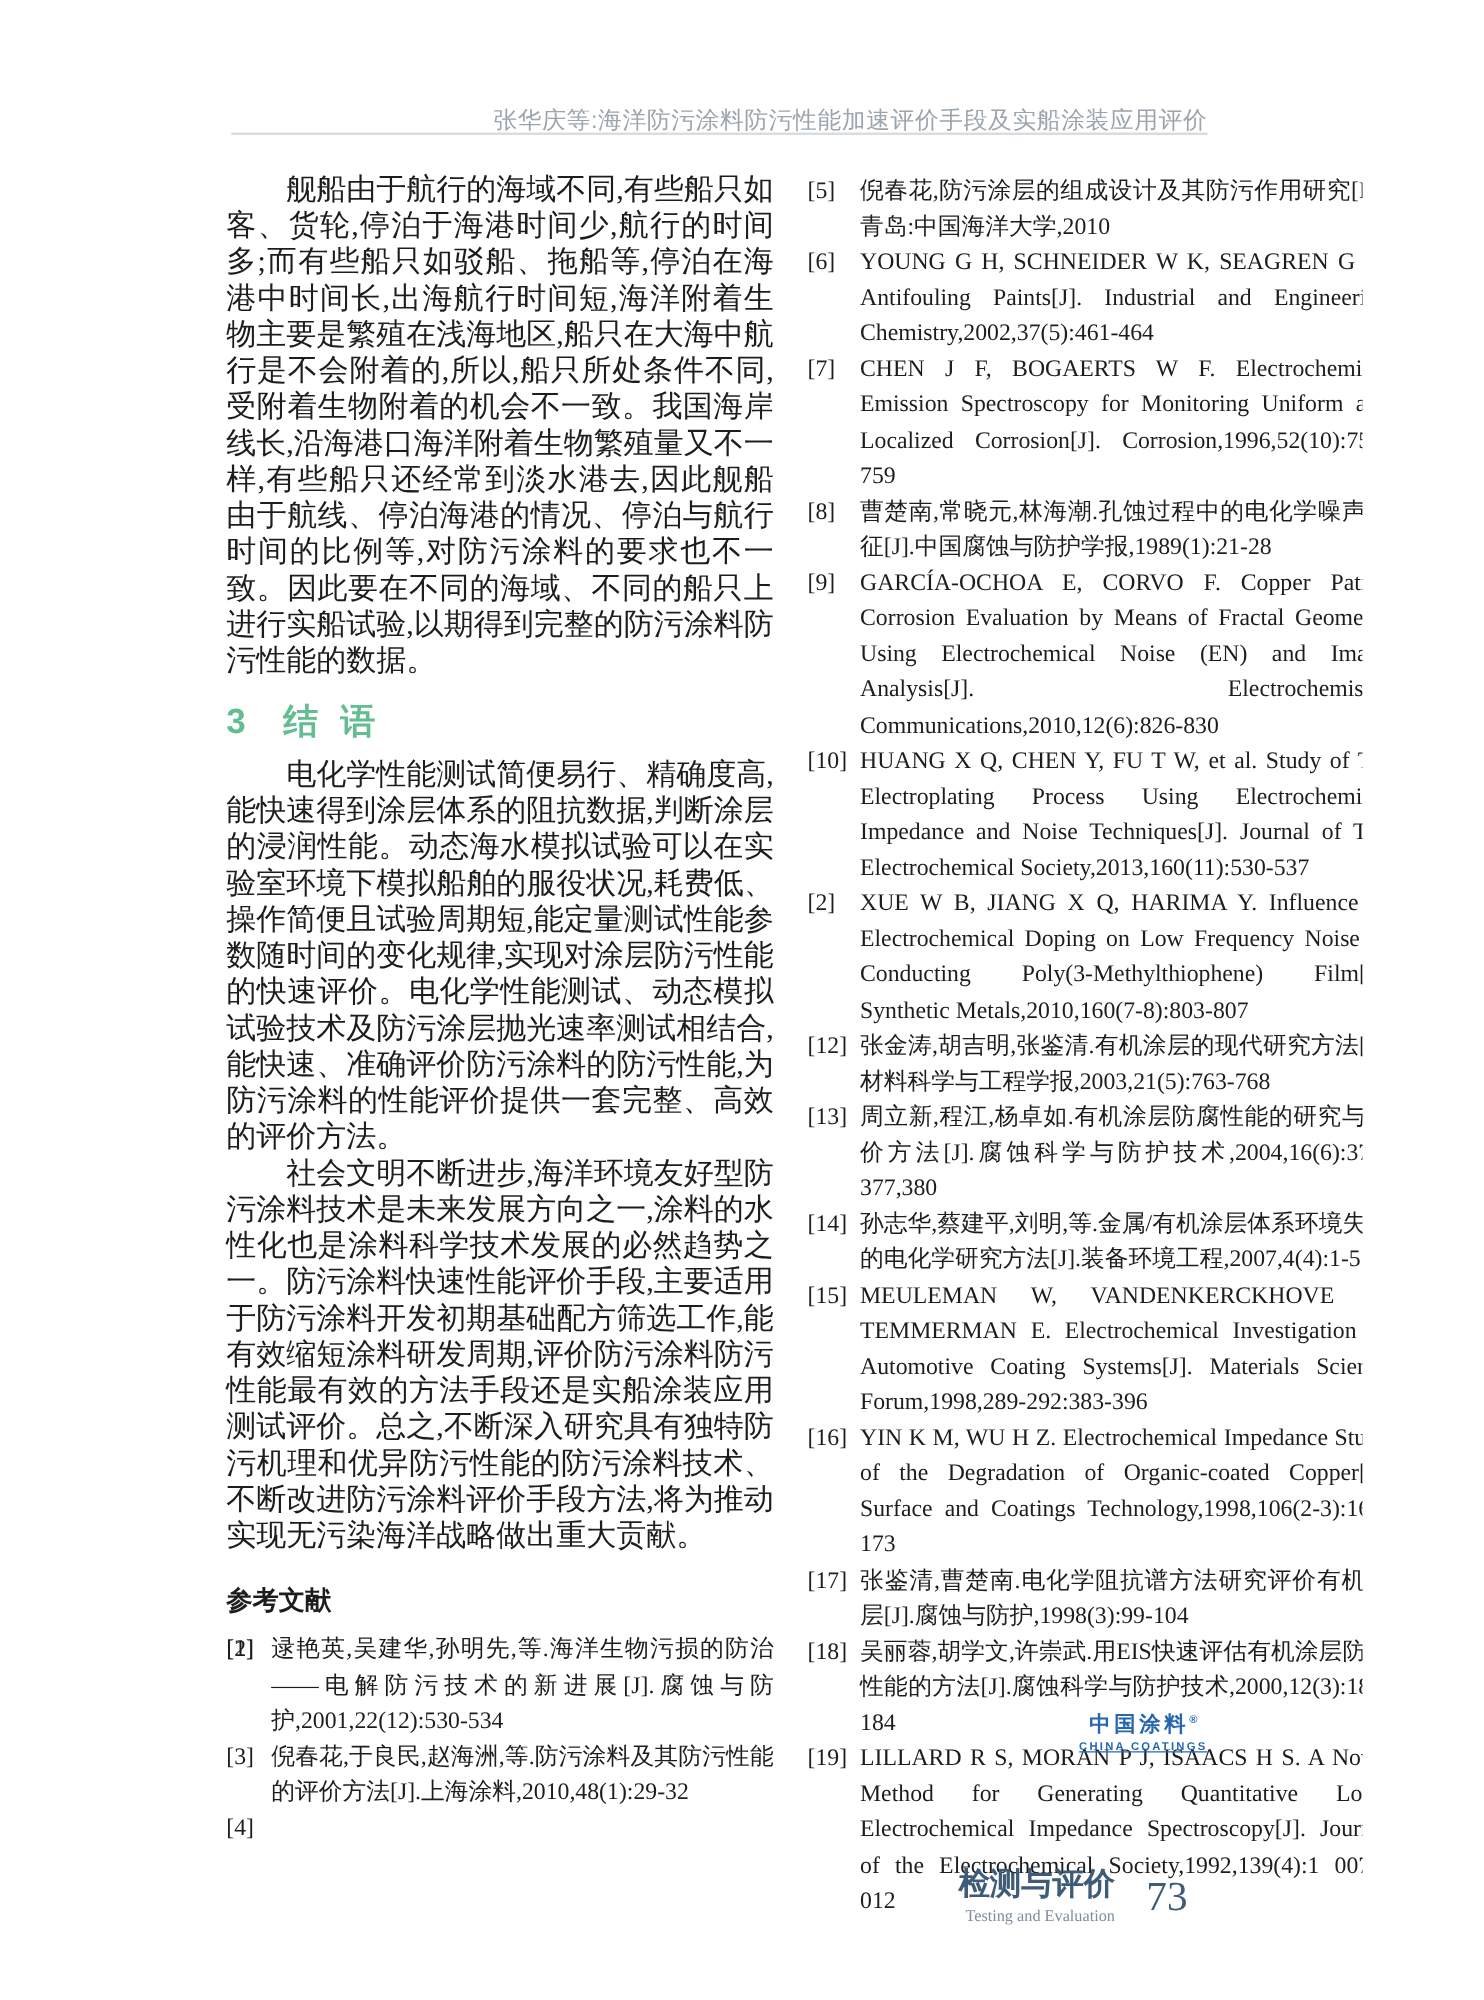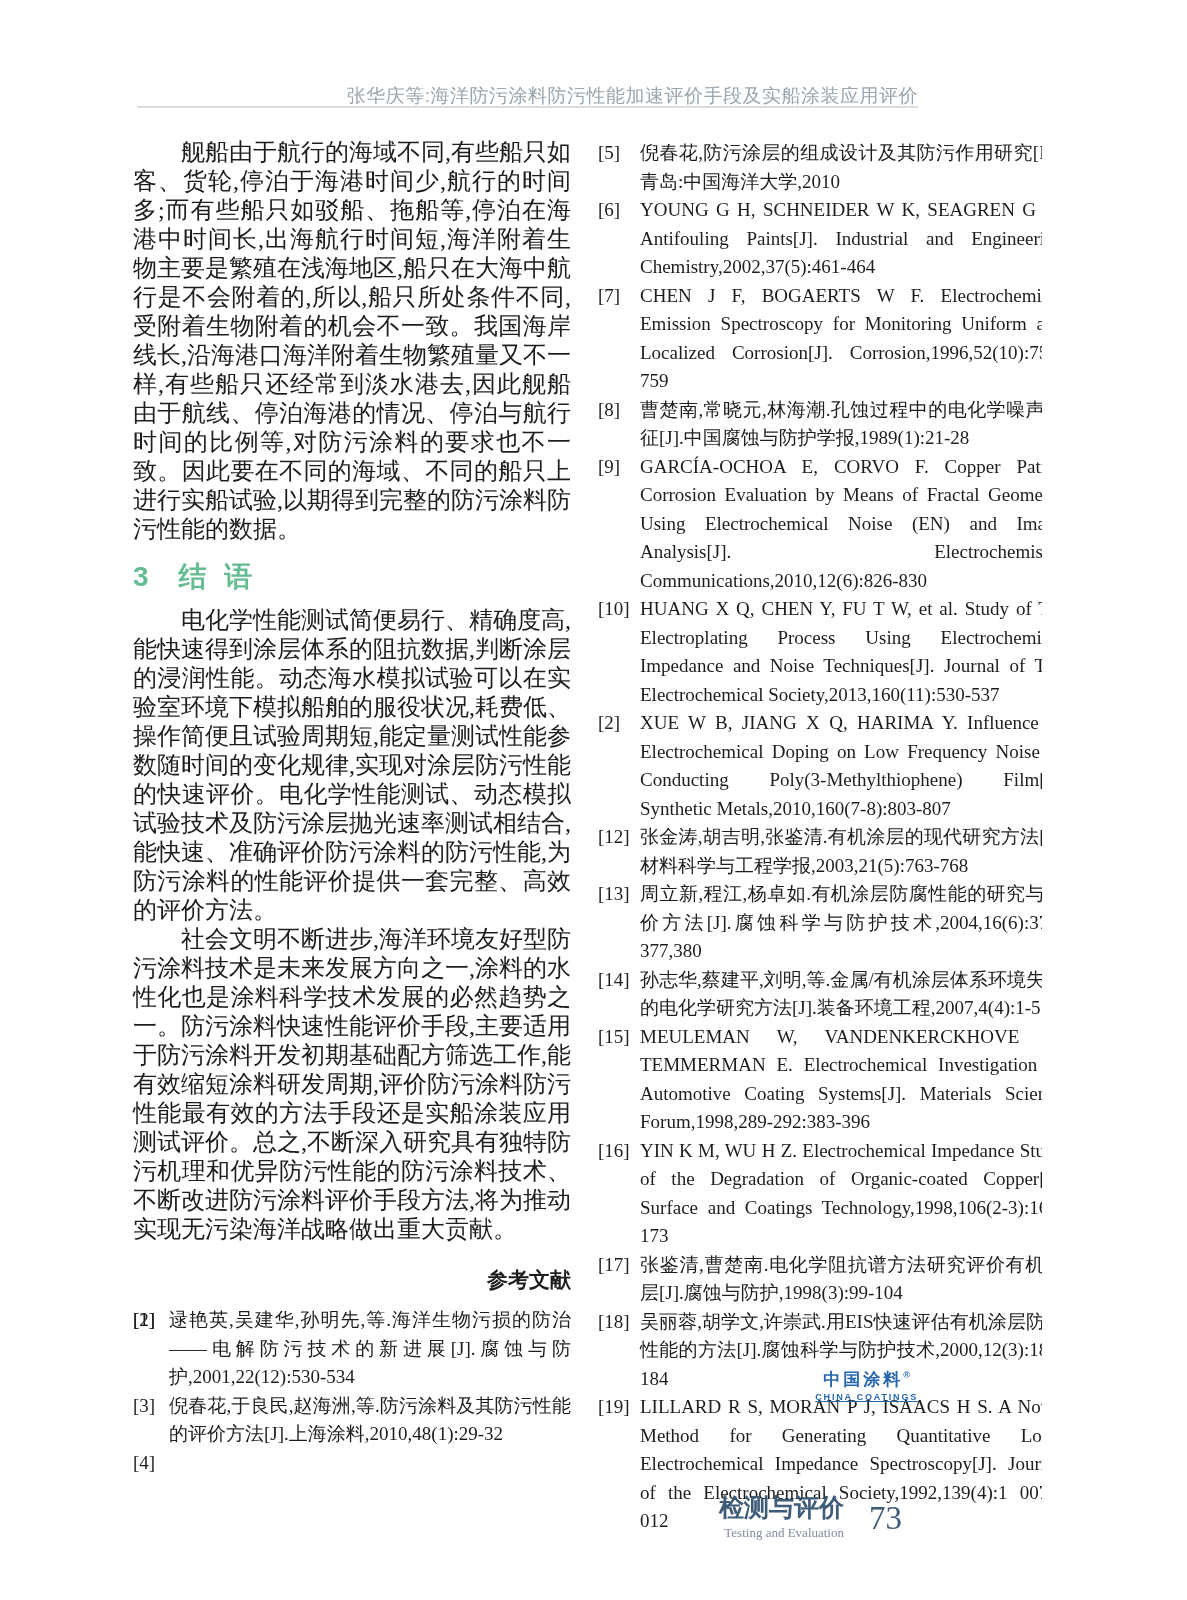--- a/index.html
+++ b/index.html
@@ -1,17 +1,17 @@
 <!DOCTYPE html>
 <html lang="zh" style="--accent_green: #64bd90; --header_gray: #9aa5ae; --footer_blue: #3e5b77; --logo_blue: #2767ae;"><head>
 <meta charset="utf-8">
 <style>
   html,body{margin:0;padding:0;background:#ffffff;}
   .page{position:relative;width:1042px;height:1600px;background:#fff;overflow:hidden;
-        font-family:"Liberation Serif","DejaVu Serif",serif;color:#1d1d1d;}
+        font-family:"Liberation Serif","DejaVu Serif",serif;color:#1d1d1d;margin-left:48px;}
 
   
   .running-title{position:absolute;top:83px;right:124px;
         font-family:"Liberation Sans","DejaVu Sans",sans-serif;
         font-size:19px;color:var(--header_gray);letter-spacing:.5px;white-space:nowrap;}
   .header-rule{position:absolute;top:106px;left:137px;right:124px;height:2px;
         background:#d9dde0;}
 
   
   .col{position:absolute;text-align:justify;}
@@ -19,21 +19,21 @@
   .col-right{left:598px;top:139px;width:466px;}
 
   .body-par{margin:0;font-size:24px;line-height:29px;text-indent:2em;}
 
   .section-heading{display:flex;align-items:center;gap:30px;height:40px;
         margin:13px 0 9px 0;text-indent:0;
         font-family:"Liberation Sans","DejaVu Sans",sans-serif;
         font-weight:600;font-size:28px;color:var(--accent_green);}
   .sec-title{word-spacing:10px;}
 
-  .refs-title{margin:22px 0 12px 0;text-align:right;
+  .refs-title{margin:22px 0 12px 0;text-align:left;
         font-family:"Liberation Sans","DejaVu Sans",sans-serif;
         font-size:21px;font-weight:700;color:#1d1d1d;}
 
   .refs{list-style:none;margin:0;padding:0;font-size:19px;line-height:28.5px;}
   .ref{position:relative;padding-left:36px;text-align:justify;}
   .refs-right .ref{padding-left:42px;}
   .ref-label{position:absolute;left:0;top:0;}
 
   
   .logo{position:absolute;top:1370px;right:124px;text-align:center;

